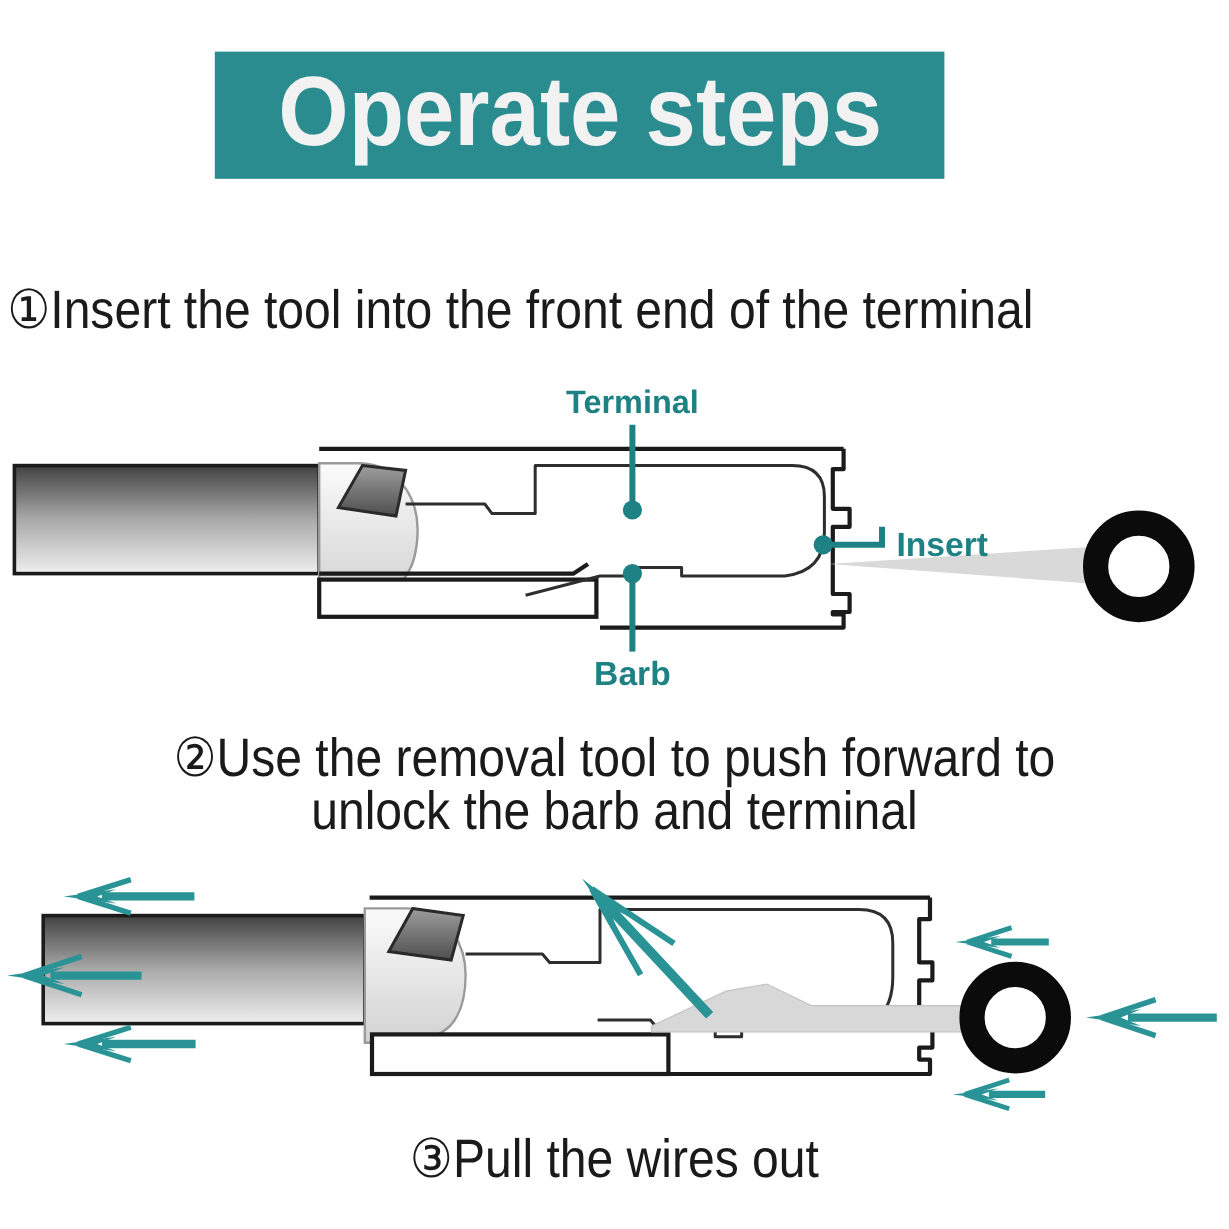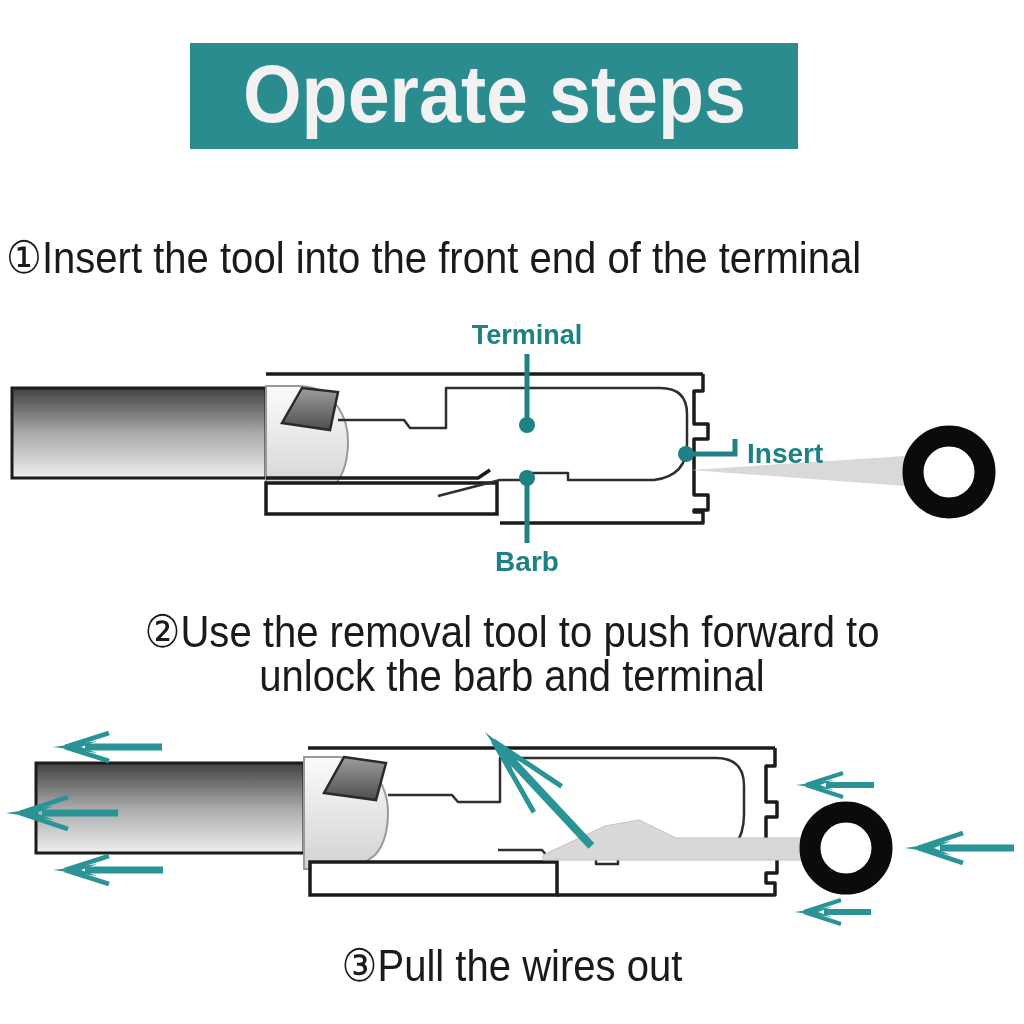--- a/index.html
+++ b/index.html
@@ -7,21 +7,21 @@
     --ink:#1b1b1b; --inner_ink:#2e2e2e; --text:#1a1a1a;
     --wire_dark:#414141; --wire_mid:#a9a9a9; --wire_light:#efefef;
     --crimp_light:#fbfbfb; --crimp_dark:#d2d2d2;
     --wedge_light:#9d9d9d; --wedge_dark:#4e4e4e;
     --needle:#d9d9d9; --ring:#0b0b0b;
   }
   *{margin:0;padding:0;box-sizing:border-box;}
   html,body{background:#ffffff;}
   body{width:1024px;height:1024px;position:relative;overflow:hidden;
        font-family:"Liberation Sans","DejaVu Sans",sans-serif;color:var(--text);}
-  .banner{position:absolute;left:190px;top:43px;width:608px;height:106px;
+  .banner{position:absolute;left:179px;top:43px;width:608px;height:106px;
           background:var(--banner_bg);display:flex;align-items:center;justify-content:center;}
   .banner-title{font-size:82px;font-weight:bold;color:var(--banner_text);
           white-space:nowrap;transform:scaleX(0.92);letter-spacing:0px;padding-bottom:4px;}
   .step{position:absolute;font-size:45px;line-height:44px;color:var(--text);white-space:nowrap;}
   .step.cond{transform:scaleX(0.89);}
   #step1{left:6px;top:236px;transform-origin:0 0;}
   #step2{left:0;top:610px;width:1024px;text-align:center;transform-origin:512px 0;}
   #step3{left:0;top:944px;width:1024px;text-align:center;transform-origin:512px 0;}
   svg{position:absolute;left:0;}
   #diagram1{top:310px;}

